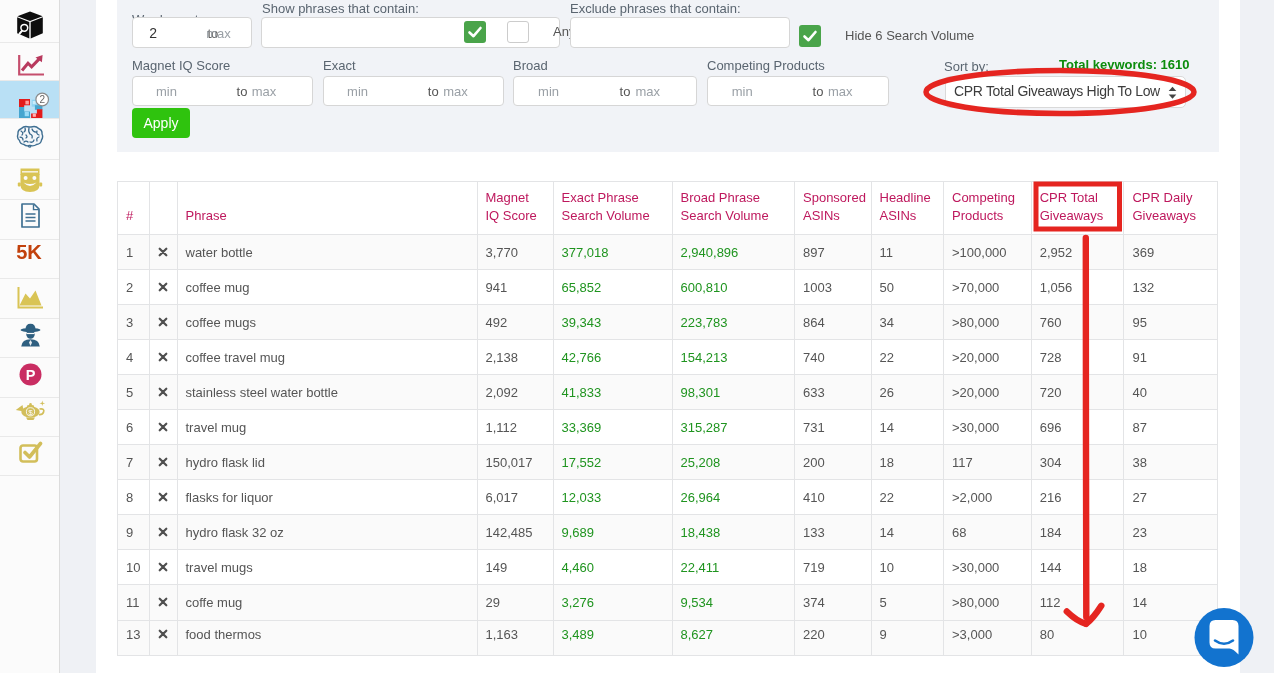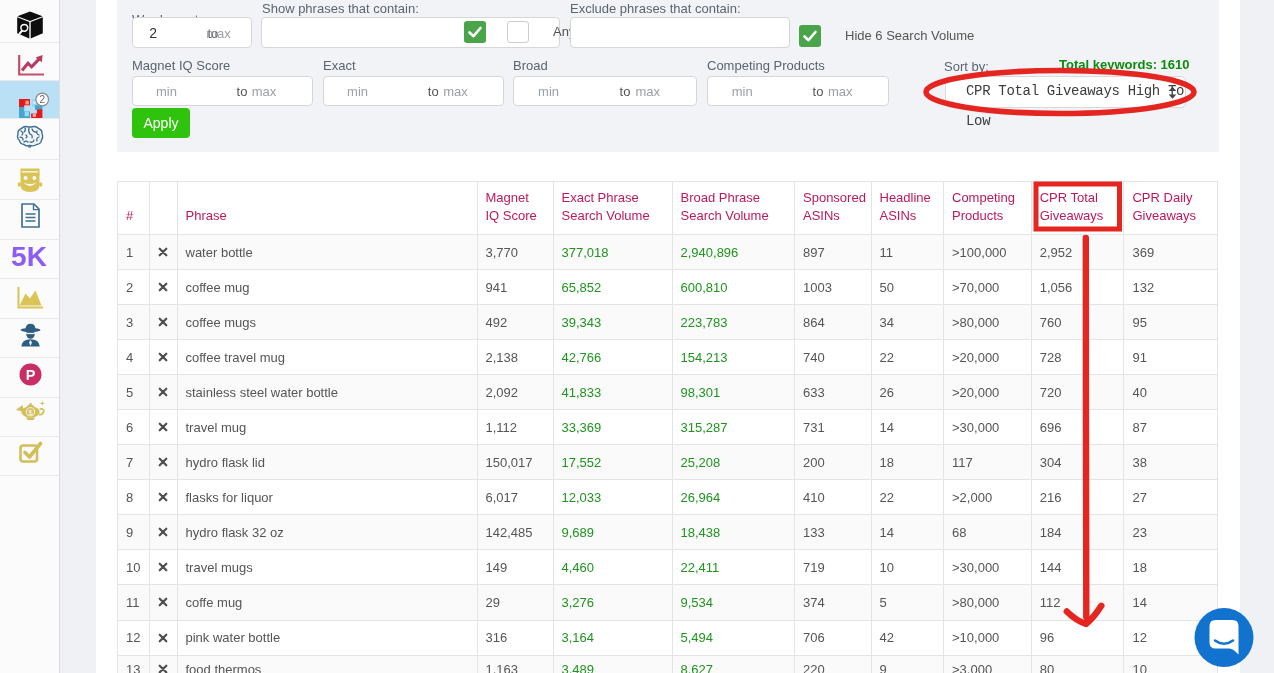--- a/index.html
+++ b/index.html
@@ -26,21 +26,21 @@
 .mtm .t { color:#555; }
 .cb { position:absolute; width:22px; height:22px; border-radius:3px; }
 .cbg { background:#4aa44a; }
 .cbw { background:#fff; border:1px solid #ccc; }
 .cbtext { position:absolute; font-size:13px; color:#555;margin-left:20px; }
 #applybtn { position:absolute; left:15px; top:107.5px; width:58px; height:30.5px;
   background:#2fc30e; border-radius:4px; color:#fff; font-weight:normal; font-size:14px;
   text-align:center; line-height:30.5px; }
 #select { position:absolute; left:828px; top:76px; width:241px; height:31.5px;
   background:#fff; border:1px solid #d9d9d9; border-radius:5px; font-size:14px;
-  color:#3c3c3c; line-height:29.5px; padding-left:20px; letter-spacing:-0.32px;font-family:Liberation Mono, monospace; }
+  color:#3c3c3c; line-height:29.5px; padding-left:8px; letter-spacing:-0.32px; }
 #totkw { position:absolute; left:942px; top:57px; font-size:13px; font-weight:bold; color:#0c8c0c; }
 
 #tbl { position:absolute; left:117px; top:180.5px; border-collapse:collapse;
   table-layout:fixed; font-size:13px; color:#555; }
 #tbl td, #tbl th { border:1px solid #e3e4e6; padding:0 0 0 8px; text-align:left;
   overflow:hidden; white-space:nowrap; }
 #tbl th { color:#be185d; font-size:13px; font-weight:normal; vertical-align:bottom;
   padding-bottom:10px; line-height:17.5px; height:53.5px; }
 #tbl td { height:35.05px; }
 #tbl tr:last-child td { padding-bottom:7px; }
@@ -111,21 +111,21 @@
   <rect x="5" y="3" width="16" height="1.6" fill="#fbfbfb" opacity="0.8"></rect>
   <circle cx="8.6" cy="10" r="2" fill="#fbfbfb"></circle>
   <circle cx="17.4" cy="10" r="2" fill="#fbfbfb"></circle>
   <path d="M6.5 14.5 Q13 21.5 19.5 14.5 Q13 17.5 6.5 14.5 Z" fill="#fbfbfb"></path>
 </svg>
 <svg class="icn" style="left:20px; top:203px;" width="21" height="25" viewBox="0 0 21 25">
   <path d="M2 1 L14 1 L19 6 L19 24 L2 24 Z" fill="#fbfbfb" stroke="#3f7092" stroke-width="1.7" stroke-linejoin="round"></path>
   <path d="M13.5 1.4 L13.5 6.6 L18.6 6.6" fill="none" stroke="#3f7092" stroke-width="1.4"></path>
   <path d="M5.5 11 L15.5 11 M5.5 14.5 L15.5 14.5 M5.5 18 L15.5 18" stroke="#3f7092" stroke-width="1.5"></path>
 </svg>
-<div class="icn" style="left:0; top:241px; width:58px; text-align:center; font-size:28px; font-weight:bold; color:#8b5cf6; letter-spacing:0;">5K</div>
+<div class="icn" style="left:0; top:241px; width:58px; text-align:center; font-size:20px; font-weight:bold; color:#c2410c; letter-spacing:0;">5K</div>
 <svg class="icn" style="left:17px; top:287px;" width="27" height="22" viewBox="0 0 27 22">
   <path d="M1.5 0 L1.5 20.5 L26 20.5" fill="none" stroke="#d9c455" stroke-width="2"></path>
   <path d="M2.5 18.5 L8.5 6.5 L13 11.5 L18.5 3.5 L24.5 18.5 Z" fill="#d9c455"></path>
 </svg>
 <svg class="icn" style="left:19px; top:323px;" width="23" height="24" viewBox="0 0 23 24">
   <path d="M6.5 6.5 Q6.5 0.8 11.5 0.8 Q16.5 0.8 16.5 6.5 Z" fill="#2e5f80"></path>
   <ellipse cx="11.5" cy="7" rx="10" ry="2" fill="#2e5f80"></ellipse>
   <circle cx="11.5" cy="11.5" r="4.2" fill="#2e5f80"></circle>
   <path d="M7.5 10.5 L15.5 10.5" stroke="#fbfbfb" stroke-width="1.2"></path>
   <path d="M2.2 23.5 Q3 16.3 11.5 16.3 Q20 16.3 20.8 23.5 Z" fill="#2e5f80"></path>
@@ -422,37 +422,20 @@
         <td>coffe mug</td>
         <td>29</td>
         <td class="g">3,276</td>
         <td class="g">9,534</td>
         <td>374</td>
         <td>5</td>
         <td>&gt;80,000</td>
         <td>112</td>
         <td>14</td>
       </tr>
-  <tr class="even">
-        <td>12</td>
-        <td class="xcell">
-          <svg width="10" height="10" viewBox="0 0 10 10">
-            <path d="M1.7 1.7 L8.3 8.3 M8.3 1.7 L1.7 8.3" stroke="#4f4f4f" stroke-width="2.2" stroke-linecap="round"></path>
-          </svg>
-        </td>
-        <td>pink water bottle</td>
-        <td>316</td>
-        <td class="g">3,164</td>
-        <td class="g">5,494</td>
-        <td>706</td>
-        <td>42</td>
-        <td>&gt;10,000</td>
-        <td>96</td>
-        <td>12</td>
-      </tr>
   <tr class="odd">
         <td>13</td>
         <td class="xcell">
           <svg width="10" height="10" viewBox="0 0 10 10">
             <path d="M1.7 1.7 L8.3 8.3 M8.3 1.7 L1.7 8.3" stroke="#4f4f4f" stroke-width="2.2" stroke-linecap="round"></path>
           </svg>
         </td>
         <td>food thermos</td>
         <td>1,163</td>
         <td class="g">3,489</td>

